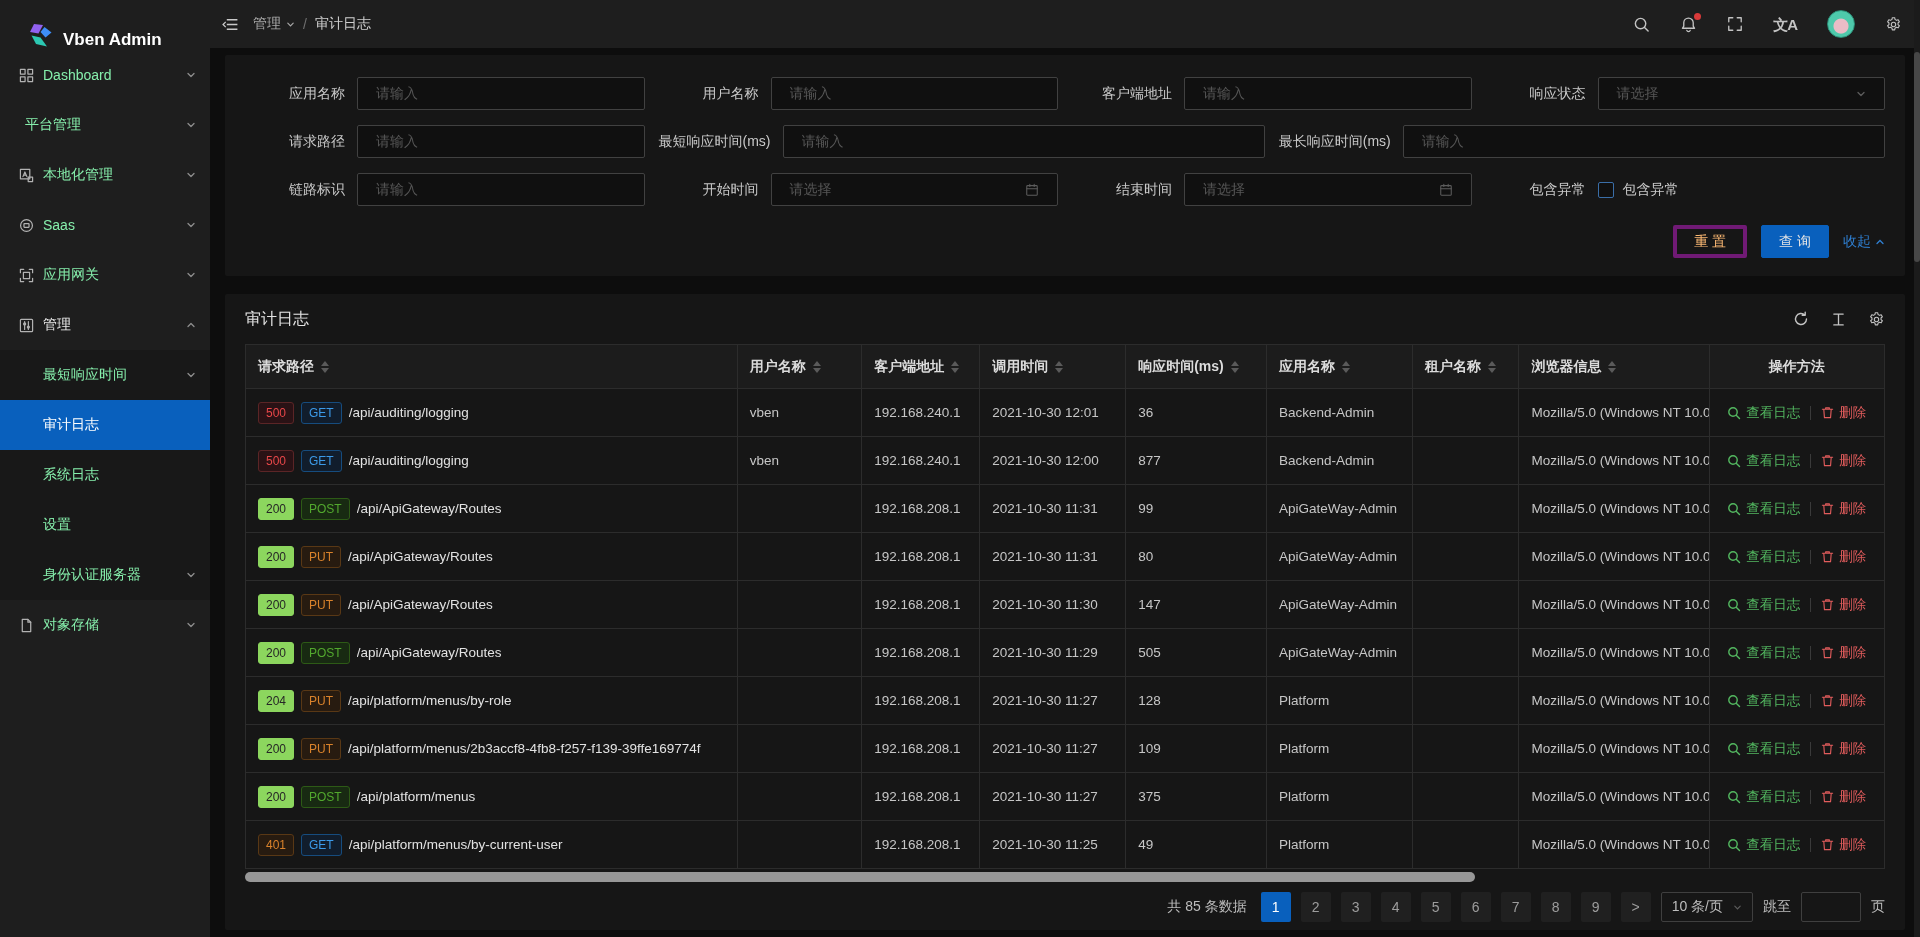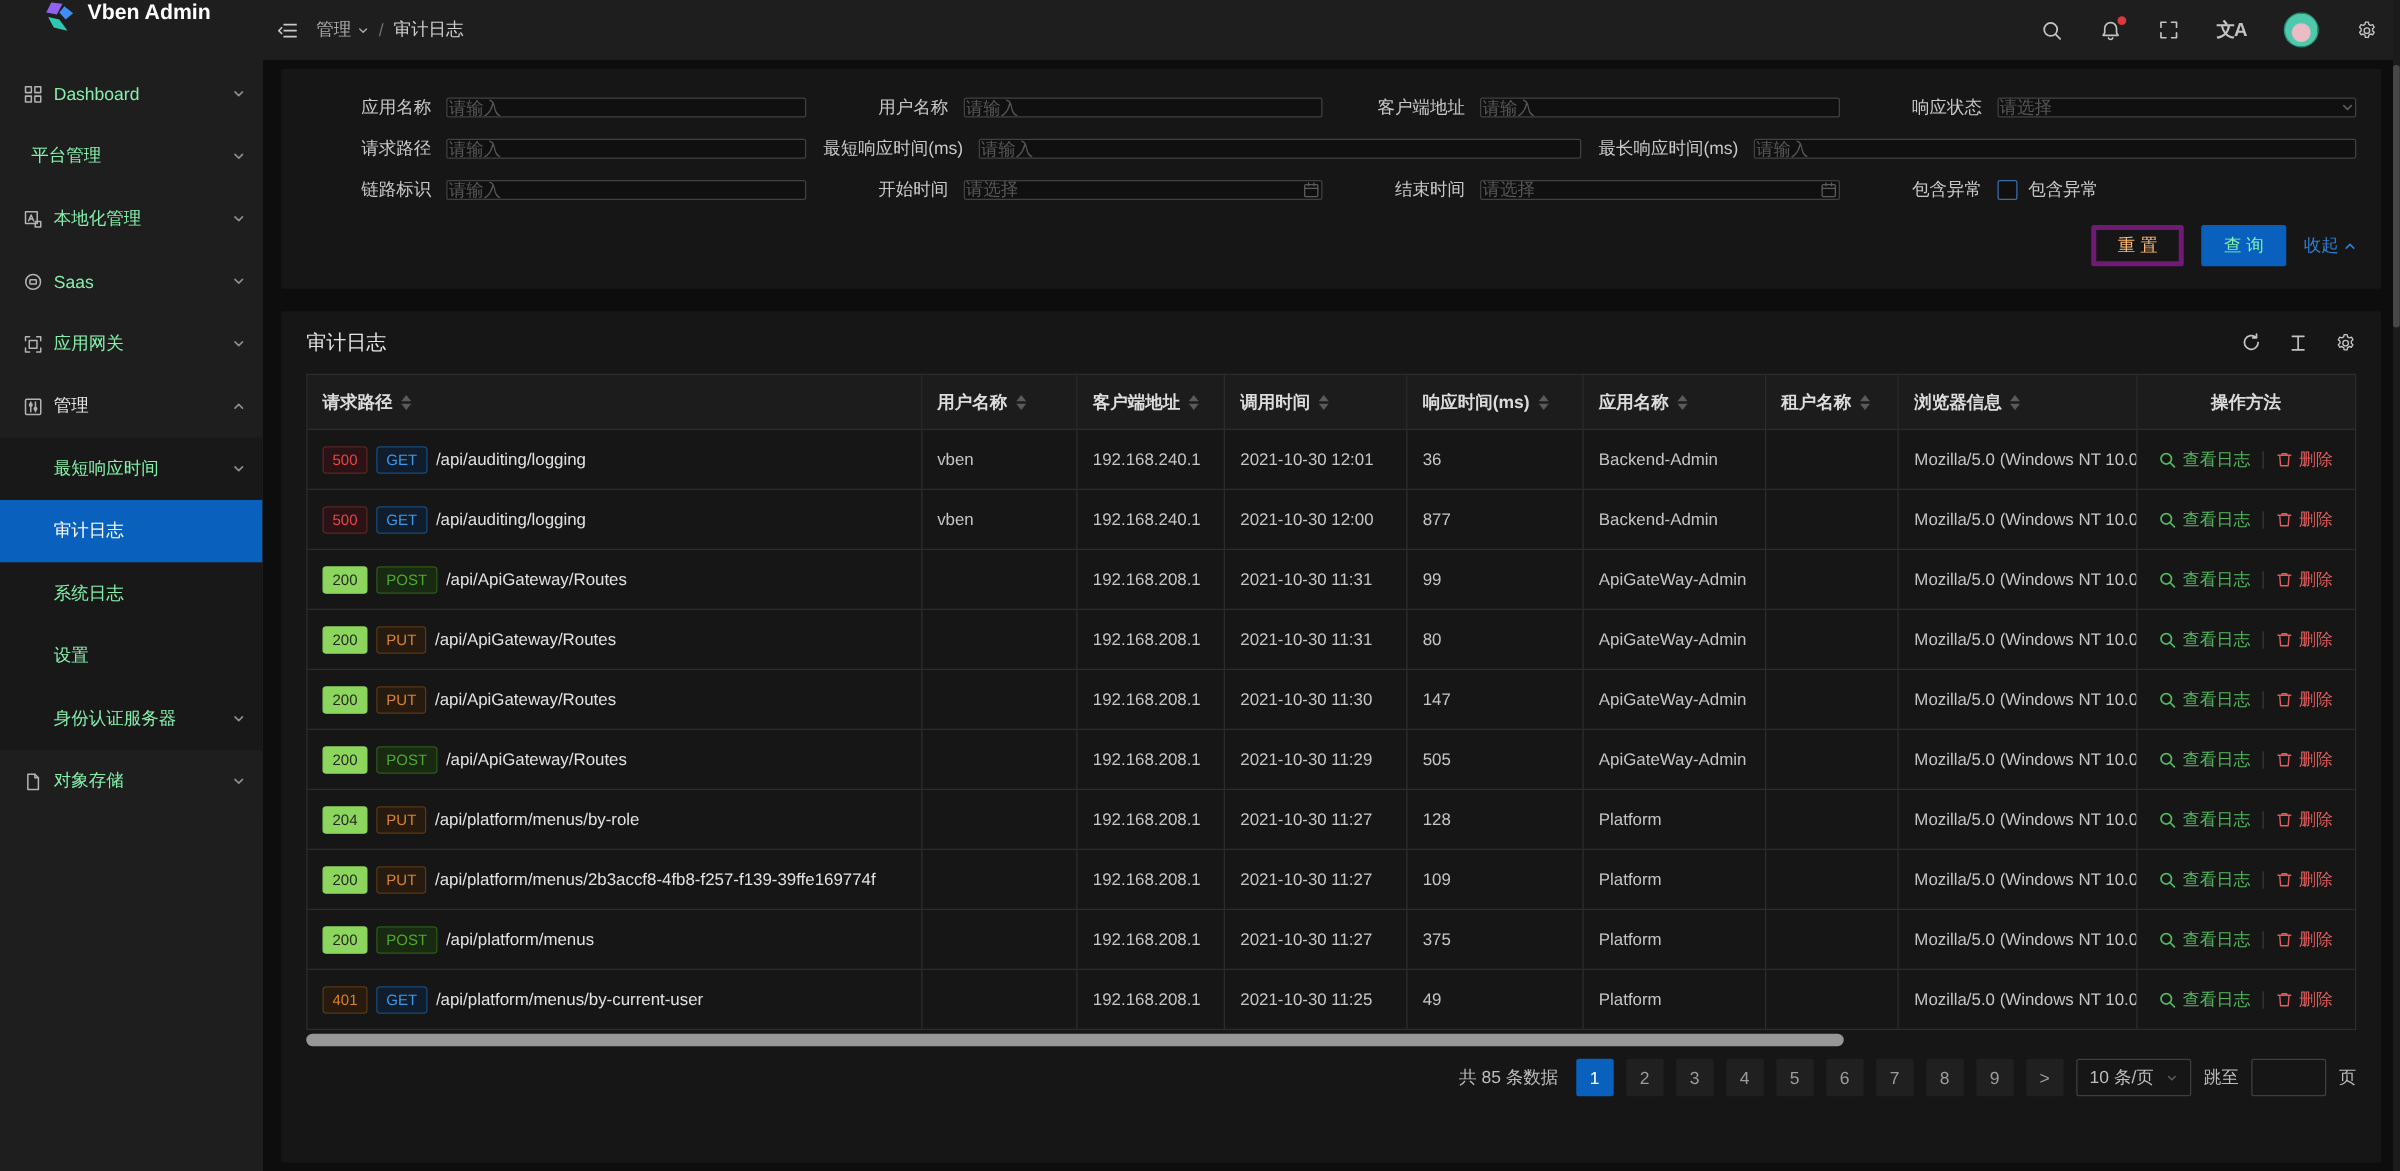--- a/index.html
+++ b/index.html
@@ -11,21 +11,21 @@
     font-size: 14px;
   }
   .ic { display: inline-flex; align-items: center; justify-content: center; line-height: 0; }
   .txt-ic { font-size: 15px; font-weight: 600; letter-spacing: -1px; line-height: 1; }
 
   
   .sidebar {
     position: fixed; left: 0; top: 0; bottom: 0; width: 210px;
     background: #1e1e1e; z-index: 20; overflow: hidden;
   }
-  .logo-row { height: 50px; display: flex; align-items: flex-start; gap: 9px; padding-left: 15px; margin-left: 18px; }
+  .logo-row { height: 50px; display: flex; align-items: flex-end; gap: 9px; padding-left: 26px; }
   .logo-title { color: #fff; font-size: 17px; font-weight: 700; white-space: nowrap; }
   .menu { padding-top: 0; }
   .menu-item {
     height: 50px; display: flex; align-items: center;
     padding: 0 14px 0 18px; color: #86efac; font-size: 14px; cursor: pointer;
     white-space: nowrap; background: #1e1e1e;
   }
   .menu-item .mi-icon { width: 16px; height: 16px; margin-right: 9px; color: #b2b2b2; flex: 0 0 16px; }
   .menu-item.no-icon { padding-left: 25px; }
   .menu-item.sub { padding-left: 43px; background: #181818; }
@@ -59,39 +59,39 @@
   .card { background: #161616; border-radius: 2px; }
 
   
   .filter-card { padding: 22px 20px 18px; flex: 0 0 auto; }
   .filter-grid { display: grid; grid-template-columns: repeat(8, 1fr); column-gap: 14px; row-gap: 15px; }
   .f-item { display: flex; align-items: center; min-width: 0; }
   .f-item.span2 { grid-column: span 2; }
   .f-item.span3 { grid-column: span 3; }
   .f-label { min-width: 100px; text-align: right; margin-right: 12px; color: #c9c9c9; white-space: nowrap; flex: 0 0 auto; }
   .f-input, .f-control {
-    flex: 1; height: 16px; background: #101010; border: 1px solid #414141; border-radius: 2px;
-    color: #bfbfbf; font-size: 14px; padding: 0 1px; min-width: 0;
-    font-family: Liberation Sans, sans-serif;
+    flex: 1; height: 33px; background: #101010; border: 1px solid #414141; border-radius: 2px;
+    color: #bfbfbf; font-size: 14px; padding: 0 18px; min-width: 0;
+    font-family: Liberation Mono, monospace;
   }
   .f-input { outline: none; }
   .f-input::placeholder { color: #565656; }
   .f-control { display: flex; align-items: center; justify-content: space-between; cursor: pointer; }
   .f-control .ph { color: #565656; }
   .f-control .tail { color: #5c5c5c; }
   .f-check-wrap { display: flex; align-items: center; }
   .checkbox { width: 16px; height: 16px; border: 1px solid #3a6ea8; border-radius: 2px; background: #101010; cursor: pointer; flex: 0 0 16px; }
   .check-text { margin-left: 9px; color: #c9c9c9; }
   .f-actions { grid-column: 1 / -1; display: flex; justify-content: flex-end; align-items: center; gap: 14px; margin-top: 4px; }
   .btn {
     height: 33px; padding: 0 17px; border-radius: 2px; font-size: 14px; cursor: pointer;
     font-family: "Liberation Sans", "DejaVu Sans", sans-serif;
   }
   .btn.ghost { background: transparent; border: 4px solid #701a75; color: #fdba74; }
-  .btn.primary { background: #0960bd; border: 1px solid #0960bd; color: #86efac; }
+  .btn.primary { background: #0960bd; border: 1px solid #0960bd; color: #e5e5e5; }
   .collapse-link { color: #2f7fd1; display: flex; align-items: center; gap: 4px; cursor: pointer; font-size: 14px; }
 
   
   .table-card { flex: 1; padding: 0 20px; display: flex; flex-direction: column; min-height: 0; }
   .tc-head { height: 50px; flex: 0 0 50px; display: flex; align-items: center; justify-content: space-between; }
   .tc-title { color: #e3e3e3; font-size: 16px; }
   .tc-icons { display: flex; align-items: center; gap: 22px; }
   .tc-icons .ic { color: #c3c3c3; cursor: pointer; }
 
   table { width: 100%; border-collapse: collapse; table-layout: fixed; font-size: 13.5px; }

